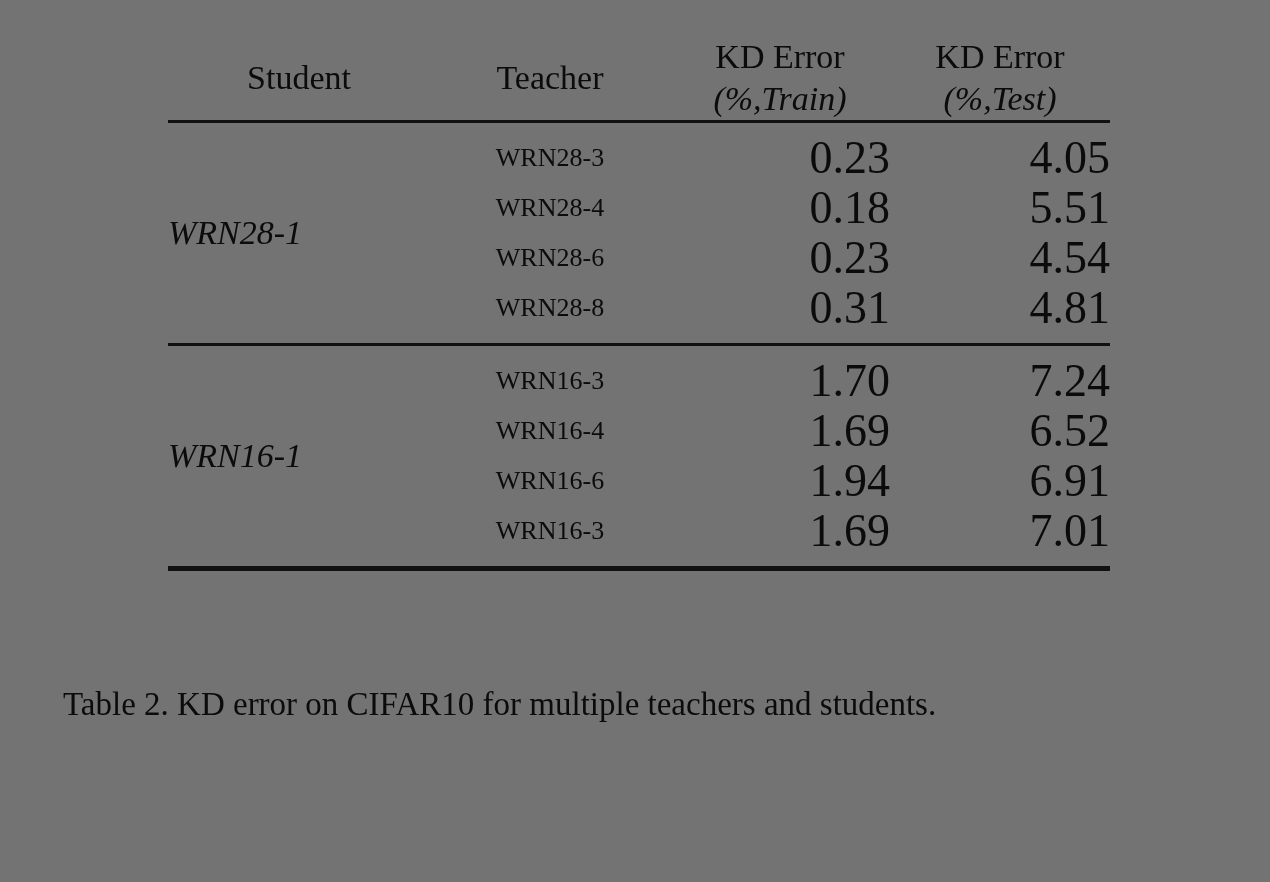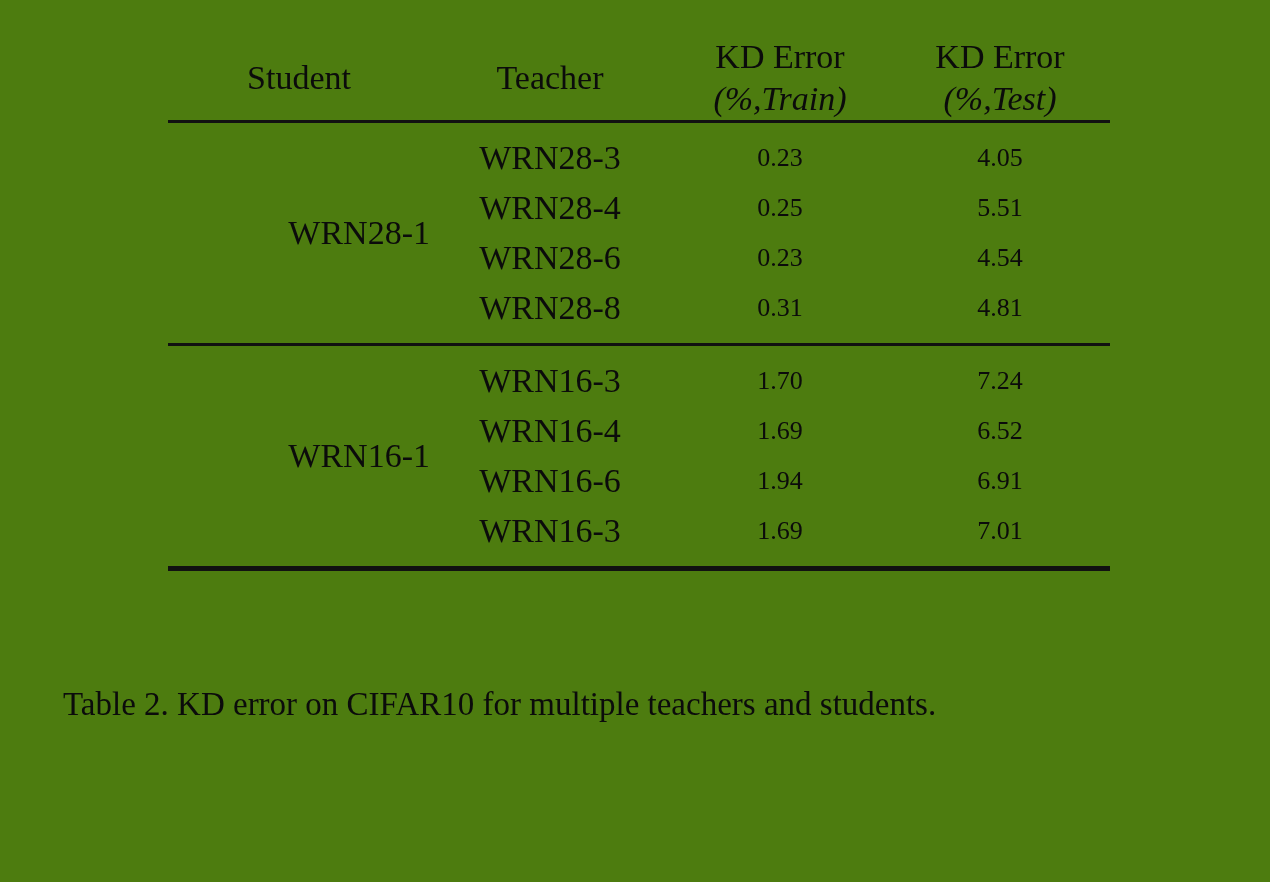--- a/index.html
+++ b/index.html
@@ -13,21 +13,21 @@
     font-family: "Liberation Serif", "DejaVu Serif", serif;
     color: #0b0b0b;
     position: relative;
     overflow: hidden;
   }
   .page {
     position: absolute;
     left: 0; top: 0;
     width: 1270px;
     height: 882px;
-    background: #4d7c0f;
+    background: #737373;
   }
   .table-wrap {
     position: absolute;
     left: 168px;
     top: 36px;
     width: 942px;
   }
   table.kd {
     border-collapse: collapse;
     width: 942px;
@@ -56,31 +56,32 @@
     display: block;
     font-style: italic;
   }
   col.c-student { width: 262px; }
   col.c-teacher { width: 240px; }
   col.c-train   { width: 220px; }
   col.c-test    { width: 220px; }
 
   td.student-cell {
     font-size: 34px;
-    text-align: right;
+    text-align: left;
     padding-left: 4px;
+    font-style: italic;
   }
   td.body-cell {
-    font-size: 26px;
-    text-align: center;
+    font-size: 46px;
+    text-align: right;
     height: 50px;
     line-height: 50px;
   }
   td.teacher-cell {
-    font-size: 34px;
+    font-size: 26px;
     text-align: center;
   }
   tr.first-in-group td.body-cell,
   tr.first-in-group td.teacher-cell {
     padding-top: 10px;
   }
   tr.last-in-group td.body-cell,
   tr.last-in-group td.teacher-cell {
     padding-bottom: 10px;
   }
@@ -127,21 +128,21 @@
         </tr>
 
         <tr class="rule-mid first-in-group">
           <td class="student-cell" rowspan="4">WRN28-1</td>
           <td class="teacher-cell">WRN28-3</td>
           <td class="body-cell">0.23</td>
           <td class="body-cell">4.05</td>
         </tr>
         <tr>
           <td class="teacher-cell">WRN28-4</td>
-          <td class="body-cell">0.25</td>
+          <td class="body-cell">0.18</td>
           <td class="body-cell">5.51</td>
         </tr>
         <tr>
           <td class="teacher-cell">WRN28-6</td>
           <td class="body-cell">0.23</td>
           <td class="body-cell">4.54</td>
         </tr>
         <tr class="last-in-group">
           <td class="teacher-cell">WRN28-8</td>
           <td class="body-cell">0.31</td>

